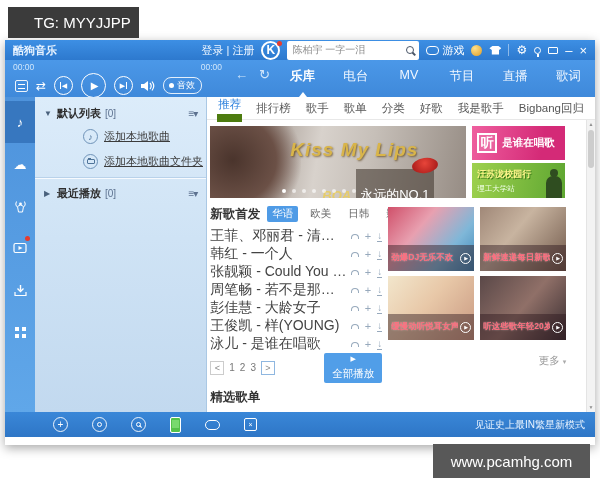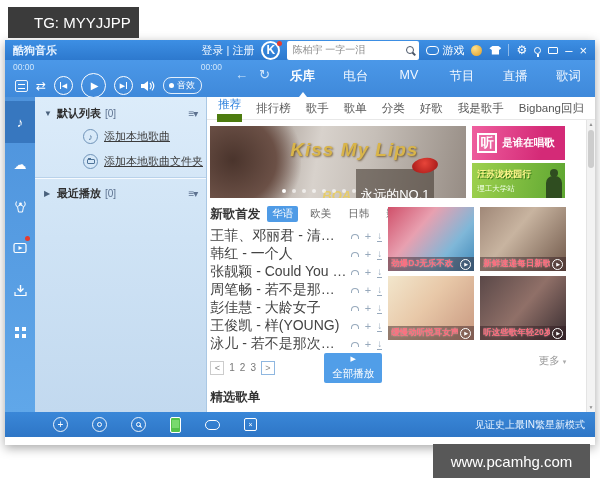--- a/index.html
+++ b/index.html
@@ -157,21 +157,21 @@
   border-radius:2px; display:flex; align-items:center; gap:4px; white-space:nowrap;flex-direction:column; }
 .playall .tri { font-size:7px; }
 .feat-row { margin-top:11px; }
 .cards { display:grid; grid-template-columns:86px 86px; grid-gap:5px 6px; margin-top:3px; }
 .card { width:86px; height:64px; position:relative; overflow:hidden; }
 .cbg { position:absolute; inset:0; }
 .c1 { background:linear-gradient(130deg,#d0506a 0%,#e8a0b0 35%,#7fb7d8 70%,#3f88b8 100%); }
 .c2 { background:linear-gradient(130deg,#a08878 0%,#c8b4a0 40%,#70584a 100%); }
 .c3 { background:linear-gradient(130deg,#f2e6cc 0%,#e8c8a8 45%,#c89880 100%); }
 .c4 { background:linear-gradient(130deg,#5a4848 0%,#907068 50%,#382c30 100%); }
-.lab { position:absolute; left:0; right:0; bottom:0; height:14px; background:rgba(45,22,28,.45);
+.lab { position:absolute; left:0; right:0; bottom:0; height:26px; background:rgba(45,22,28,.45);
   display:flex; align-items:center; padding:0 3px; gap:2px; }
 .lab .lt { color:#ff6d7e; font-size:8.5px; font-weight:bold; flex:1; white-space:nowrap; overflow:hidden;
   text-shadow:0 0 2px rgba(255,255,255,.45); }
 .lab .pl { width:11px; height:11px; border:1px solid #fff; border-radius:50%; color:#fff; font-size:5px;
   display:flex; align-items:center; justify-content:center; flex:none; padding-left:1px; }
 .more-row { text-align:right; margin-top:14px; font-size:10.5px; color:#999; }
 .more-caret { font-size:7px; color:#aaa; }
 
 
 .scroll { position:absolute; right:0; top:23px; bottom:0; width:9px; background:#f3f3f3; border-left:1px solid #e4e4e4; }
@@ -441,21 +441,21 @@
               </div>
               <div class="song">
                 <span class="t">王俊凯 - 样(YOUNG)</span>
                 <span class="ic">
                     <span class="hp"></span>
                     <span class="plus">+</span>
                     <span class="dl">↓</span>
                   </span>
               </div>
               <div class="song">
-                <span class="t">泳儿 - 若不是那次夜空</span>
+                <span class="t">泳儿 - 是谁在唱歌</span>
                 <span class="ic">
                     <span class="hp"></span>
                     <span class="plus">+</span>
                     <span class="dl">↓</span>
                   </span>
               </div>
             </div>
             <div class="pager-row">
               <span class="pgbox">&lt;</span>
               <span class="pgnum">1</span>

